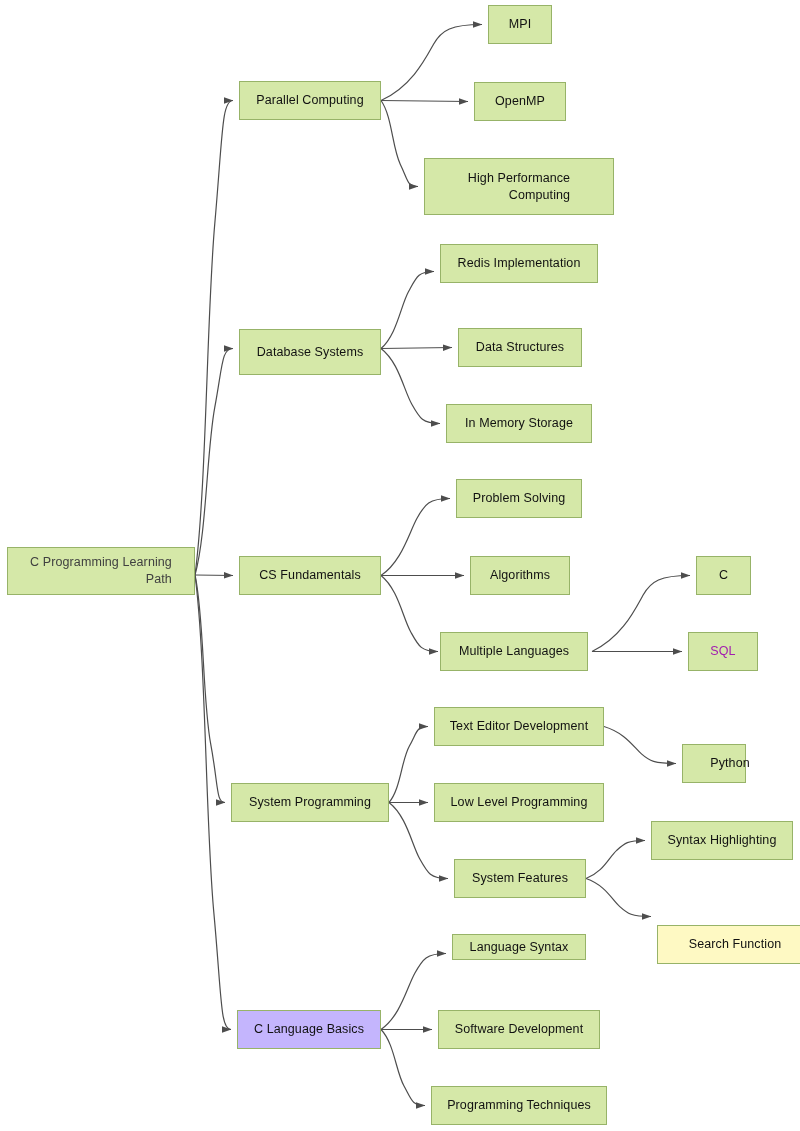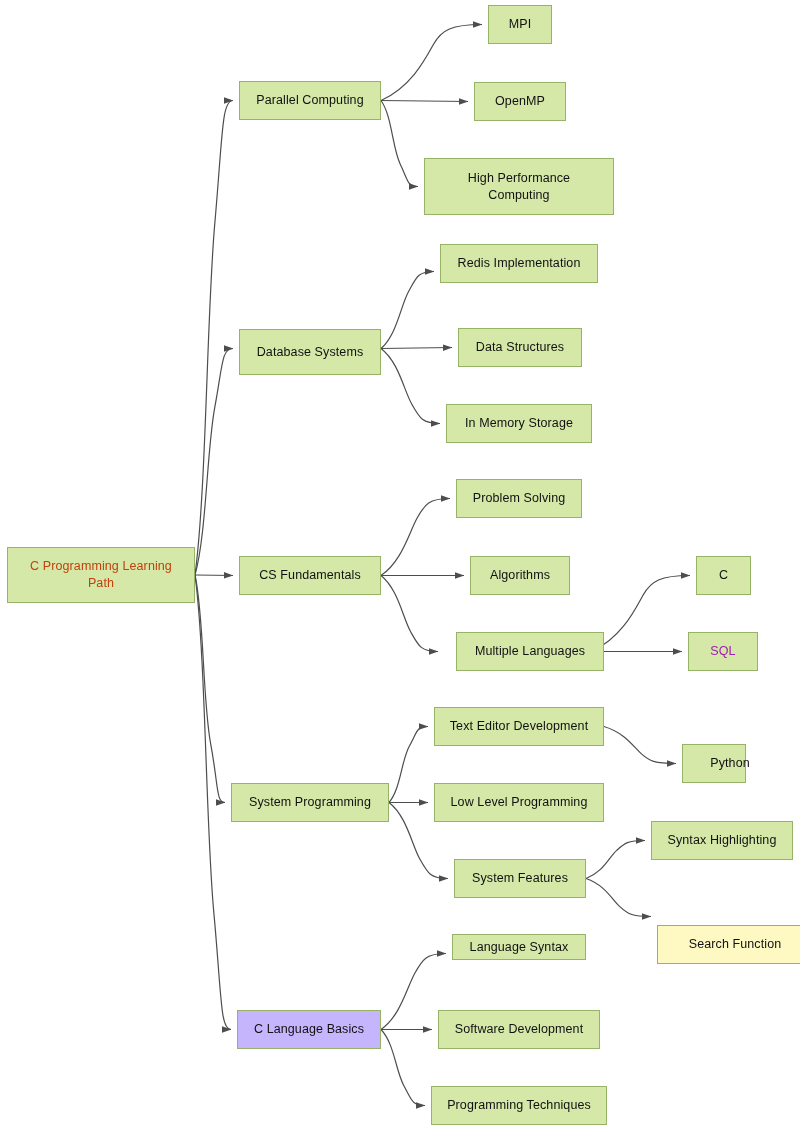--- a/index.html
+++ b/index.html
@@ -27,21 +27,21 @@
     pointer-events: none;
   }
   .node {
     position: absolute;
     box-sizing: border-box;
     background: #d5e8a8;
     border: 1px solid #97b368;
     display: flex;
     align-items: center;
     justify-content: center;
-    text-align: center;
+    text-align: right;
     color: #111111;
     font-size: 12.5px;
     line-height: 17px;
     letter-spacing: 0.1px;
     white-space: pre-line;
     padding: 2px 4px;
   }
 </style>
 </head>
 <body>
@@ -75,35 +75,35 @@
         <path d="M389,802.5 C406.7,816.18 411.68,844.3 419.68,858.74 S430.3,878.5 448,878.5" fill="none" stroke="#4d4d4d" stroke-width="1.2" marker-end="url(#arrowhead)"></path>
         <path d="M604,726.5 C625.6,733.16 633.44,746.85 641.44,753.88 S654.4,763.5 676,763.5" fill="none" stroke="#4d4d4d" stroke-width="1.2" marker-end="url(#arrowhead)"></path>
         <path d="M586,878.5 C603.7,871.66 608.68,857.6 616.68,850.38 S627.3,840.5 645,840.5" fill="none" stroke="#4d4d4d" stroke-width="1.2" marker-end="url(#arrowhead)"></path>
         <path d="M586,878.5 C605.5,885.34 611.8,899.4 619.8,906.62 S631.5,916.5 651,916.5" fill="none" stroke="#4d4d4d" stroke-width="1.2" marker-end="url(#arrowhead)"></path>
         <path d="M381,1029.5 C400.5,1015.82 406.8,987.7 414.8,973.26 S426.5,953.5 446,953.5" fill="none" stroke="#4d4d4d" stroke-width="1.2" marker-end="url(#arrowhead)"></path>
         <path d="M381,1029.5 L432,1029.5" fill="none" stroke="#4d4d4d" stroke-width="1.2" marker-end="url(#arrowhead)"></path>
         <path d="M381,1029.5 C394.2,1043.18 395.88,1071.3 403.88,1085.74 S411.8,1105.5 425,1105.5" fill="none" stroke="#4d4d4d" stroke-width="1.2" marker-end="url(#arrowhead)"></path>
       </g>
   </svg>
   <div id="node-layer">
-      <div class="node" style="left: 7px; top: 547px; width: 188px; height: 56px; background: rgb(213, 232, 168); border-color: rgb(151, 179, 104); color: #c2410c;">C Programming Learning
+      <div class="node" style="left: 7px; top: 547px; width: 188px; height: 48px; background: rgb(213, 232, 168); border-color: rgb(151, 179, 104); color: #404040;">C Programming Learning
 Path</div>
       <div class="node" style="left: 239px; top: 81px; width: 142px; height: 39px; background: rgb(213, 232, 168); border-color: rgb(151, 179, 104); color: rgb(17, 17, 17);">Parallel Computing</div>
       <div class="node" style="left: 488px; top: 5px; width: 64px; height: 39px; background: rgb(213, 232, 168); border-color: rgb(151, 179, 104); color: rgb(17, 17, 17);">MPI</div>
       <div class="node" style="left: 474px; top: 82px; width: 92px; height: 39px; background: rgb(213, 232, 168); border-color: rgb(151, 179, 104); color: rgb(17, 17, 17);">OpenMP</div>
       <div class="node" style="left: 424px; top: 158px; width: 190px; height: 57px; background: rgb(213, 232, 168); border-color: rgb(151, 179, 104); color: rgb(17, 17, 17);">High Performance
 Computing</div>
       <div class="node" style="left: 239px; top: 329px; width: 142px; height: 46px; background: rgb(213, 232, 168); border-color: rgb(151, 179, 104); color: rgb(17, 17, 17);">Database Systems</div>
       <div class="node" style="left: 440px; top: 244px; width: 158px; height: 39px; background: rgb(213, 232, 168); border-color: rgb(151, 179, 104); color: rgb(17, 17, 17);">Redis Implementation</div>
       <div class="node" style="left: 458px; top: 328px; width: 124px; height: 39px; background: rgb(213, 232, 168); border-color: rgb(151, 179, 104); color: rgb(17, 17, 17);">Data Structures</div>
       <div class="node" style="left: 446px; top: 404px; width: 146px; height: 39px; background: rgb(213, 232, 168); border-color: rgb(151, 179, 104); color: rgb(17, 17, 17);">In Memory Storage</div>
       <div class="node" style="left: 239px; top: 556px; width: 142px; height: 39px; background: rgb(213, 232, 168); border-color: rgb(151, 179, 104); color: rgb(17, 17, 17);">CS Fundamentals</div>
       <div class="node" style="left: 456px; top: 479px; width: 126px; height: 39px; background: rgb(213, 232, 168); border-color: rgb(151, 179, 104); color: rgb(17, 17, 17);">Problem Solving</div>
       <div class="node" style="left: 470px; top: 556px; width: 100px; height: 39px; background: rgb(213, 232, 168); border-color: rgb(151, 179, 104); color: rgb(17, 17, 17);">Algorithms</div>
-      <div class="node" style="left: 456px; top: 632px; width: 148px; height: 39px; background: rgb(213, 232, 168); border-color: rgb(151, 179, 104); color: rgb(17, 17, 17);">Multiple Languages</div>
+      <div class="node" style="left: 440px; top: 632px; width: 148px; height: 39px; background: rgb(213, 232, 168); border-color: rgb(151, 179, 104); color: rgb(17, 17, 17);">Multiple Languages</div>
       <div class="node" style="left: 696px; top: 556px; width: 55px; height: 39px; background: rgb(213, 232, 168); border-color: rgb(151, 179, 104); color: rgb(17, 17, 17);">C</div>
       <div class="node" style="left: 688px; top: 632px; width: 70px; height: 39px; background: rgb(213, 232, 168); border-color: rgb(151, 179, 104); color: #a21caf;">SQL</div>
       <div class="node" style="left: 231px; top: 783px; width: 158px; height: 39px; background: rgb(213, 232, 168); border-color: rgb(151, 179, 104); color: rgb(17, 17, 17);">System Programming</div>
       <div class="node" style="left: 434px; top: 707px; width: 170px; height: 39px; background: rgb(213, 232, 168); border-color: rgb(151, 179, 104); color: rgb(17, 17, 17);">Text Editor Development</div>
       <div class="node" style="left: 434px; top: 783px; width: 170px; height: 39px; background: rgb(213, 232, 168); border-color: rgb(151, 179, 104); color: rgb(17, 17, 17);">Low Level Programming</div>
       <div class="node" style="left: 454px; top: 859px; width: 132px; height: 39px; background: rgb(213, 232, 168); border-color: rgb(151, 179, 104); color: rgb(17, 17, 17);">System Features</div>
       <div class="node" style="left: 682px; top: 744px; width: 64px; height: 39px; background: rgb(213, 232, 168); border-color: rgb(151, 179, 104); color: rgb(17, 17, 17); padding-left: 36px;">Python</div>
       <div class="node" style="left: 651px; top: 821px; width: 142px; height: 39px; background: rgb(213, 232, 168); border-color: rgb(151, 179, 104); color: rgb(17, 17, 17);">Syntax Highlighting</div>
       <div class="node" style="left: 657px; top: 925px; width: 156px; height: 39px; background: #fef9c3; border-color: rgb(151, 179, 104); color: rgb(17, 17, 17);">Search Function</div>
       <div class="node" style="left: 237px; top: 1010px; width: 144px; height: 39px; background: #c4b5fd; border-color: rgb(151, 179, 104); color: rgb(17, 17, 17);">C Language Basics</div>

